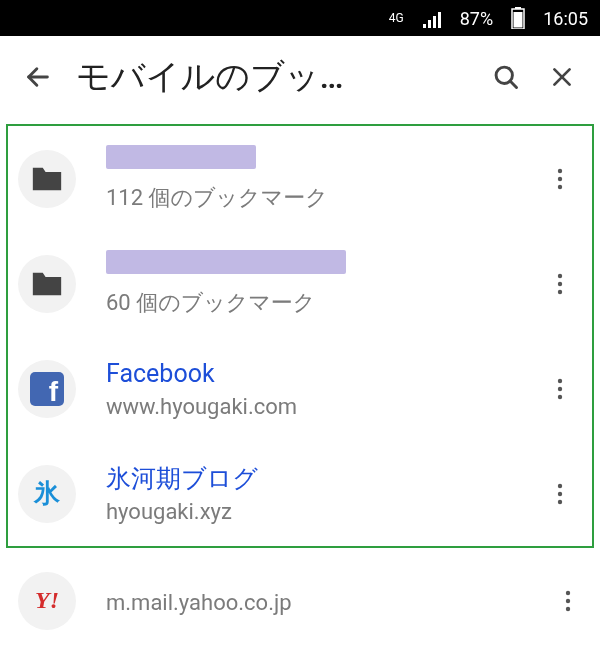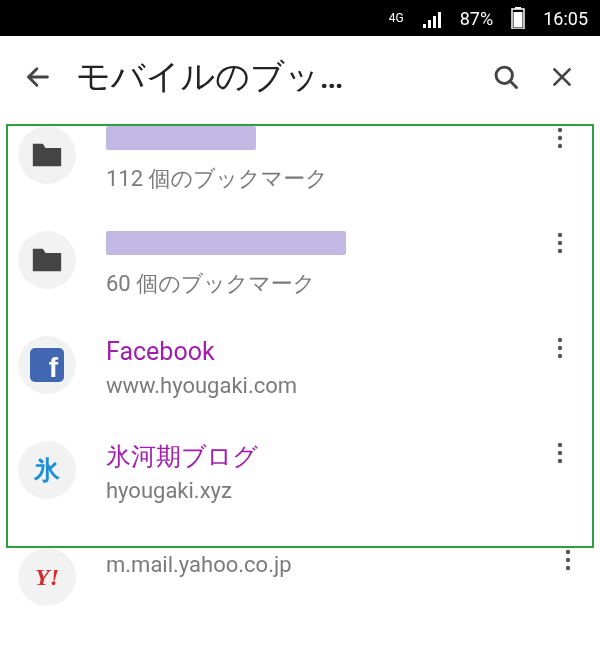--- a/index.html
+++ b/index.html
@@ -49,39 +49,39 @@
     white-space: nowrap;
     overflow: hidden;
     padding-left: 10px;
   }
   .green-box {
     border: 2px solid #2e9e3f;
     margin: 6px 6px 0 6px;
   }
   .row {
     display: flex;
-    align-items: flex-start;
+    align-items: center;
     height: 105px;
     padding: 0 8px 0 10px;
   }
   .avatar {
     width: 58px;
     height: 58px;
     border-radius: 50%;
     background: #f2f2f2;
     display:flex;
     align-items:center;
     justify-content:center;
     flex-shrink: 0;
     margin-right: 30px;
   }
   .row-body { flex:1; min-width:0; }
   .row-title {
     font-size: 25px;
-    color: #a21caf;
+    color: #1d4ed8;
     line-height: 1.3;
   }
   .row-sub {
     font-size: 22px;
     color: #7b7b7b;
     margin-top: 4px;
   }
   .redacted {
     display:inline-block;
     height: 24px;

